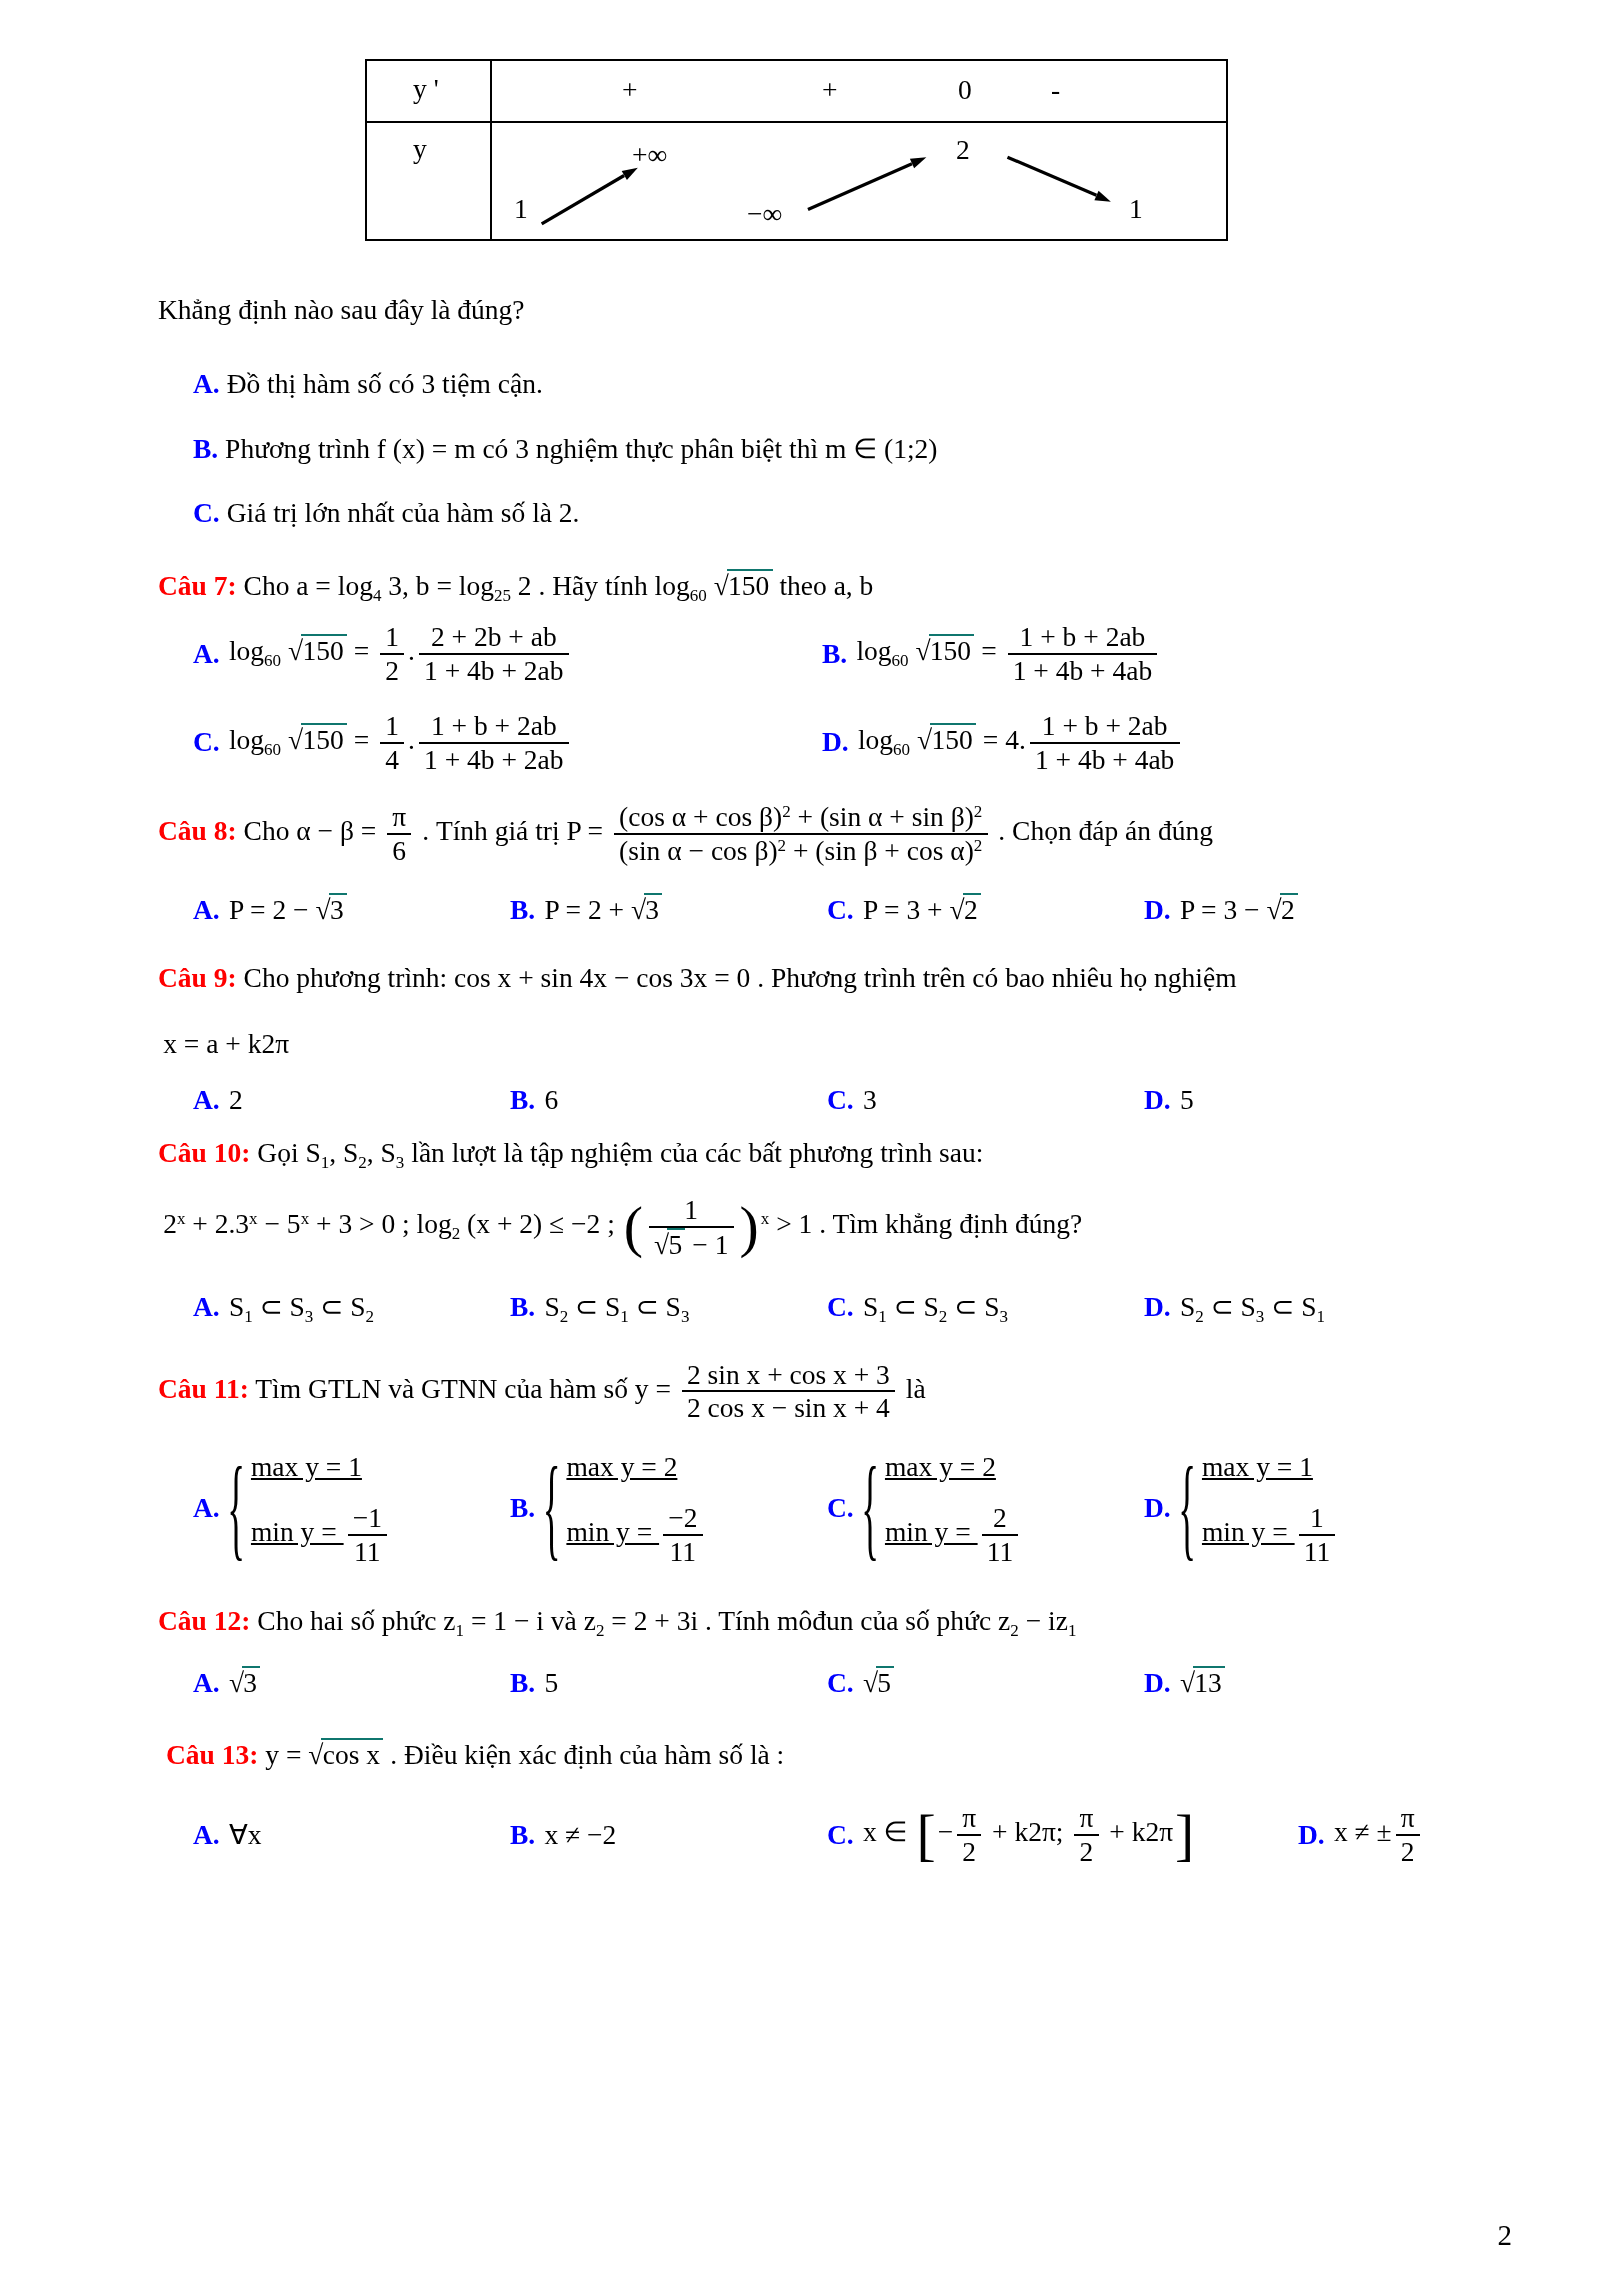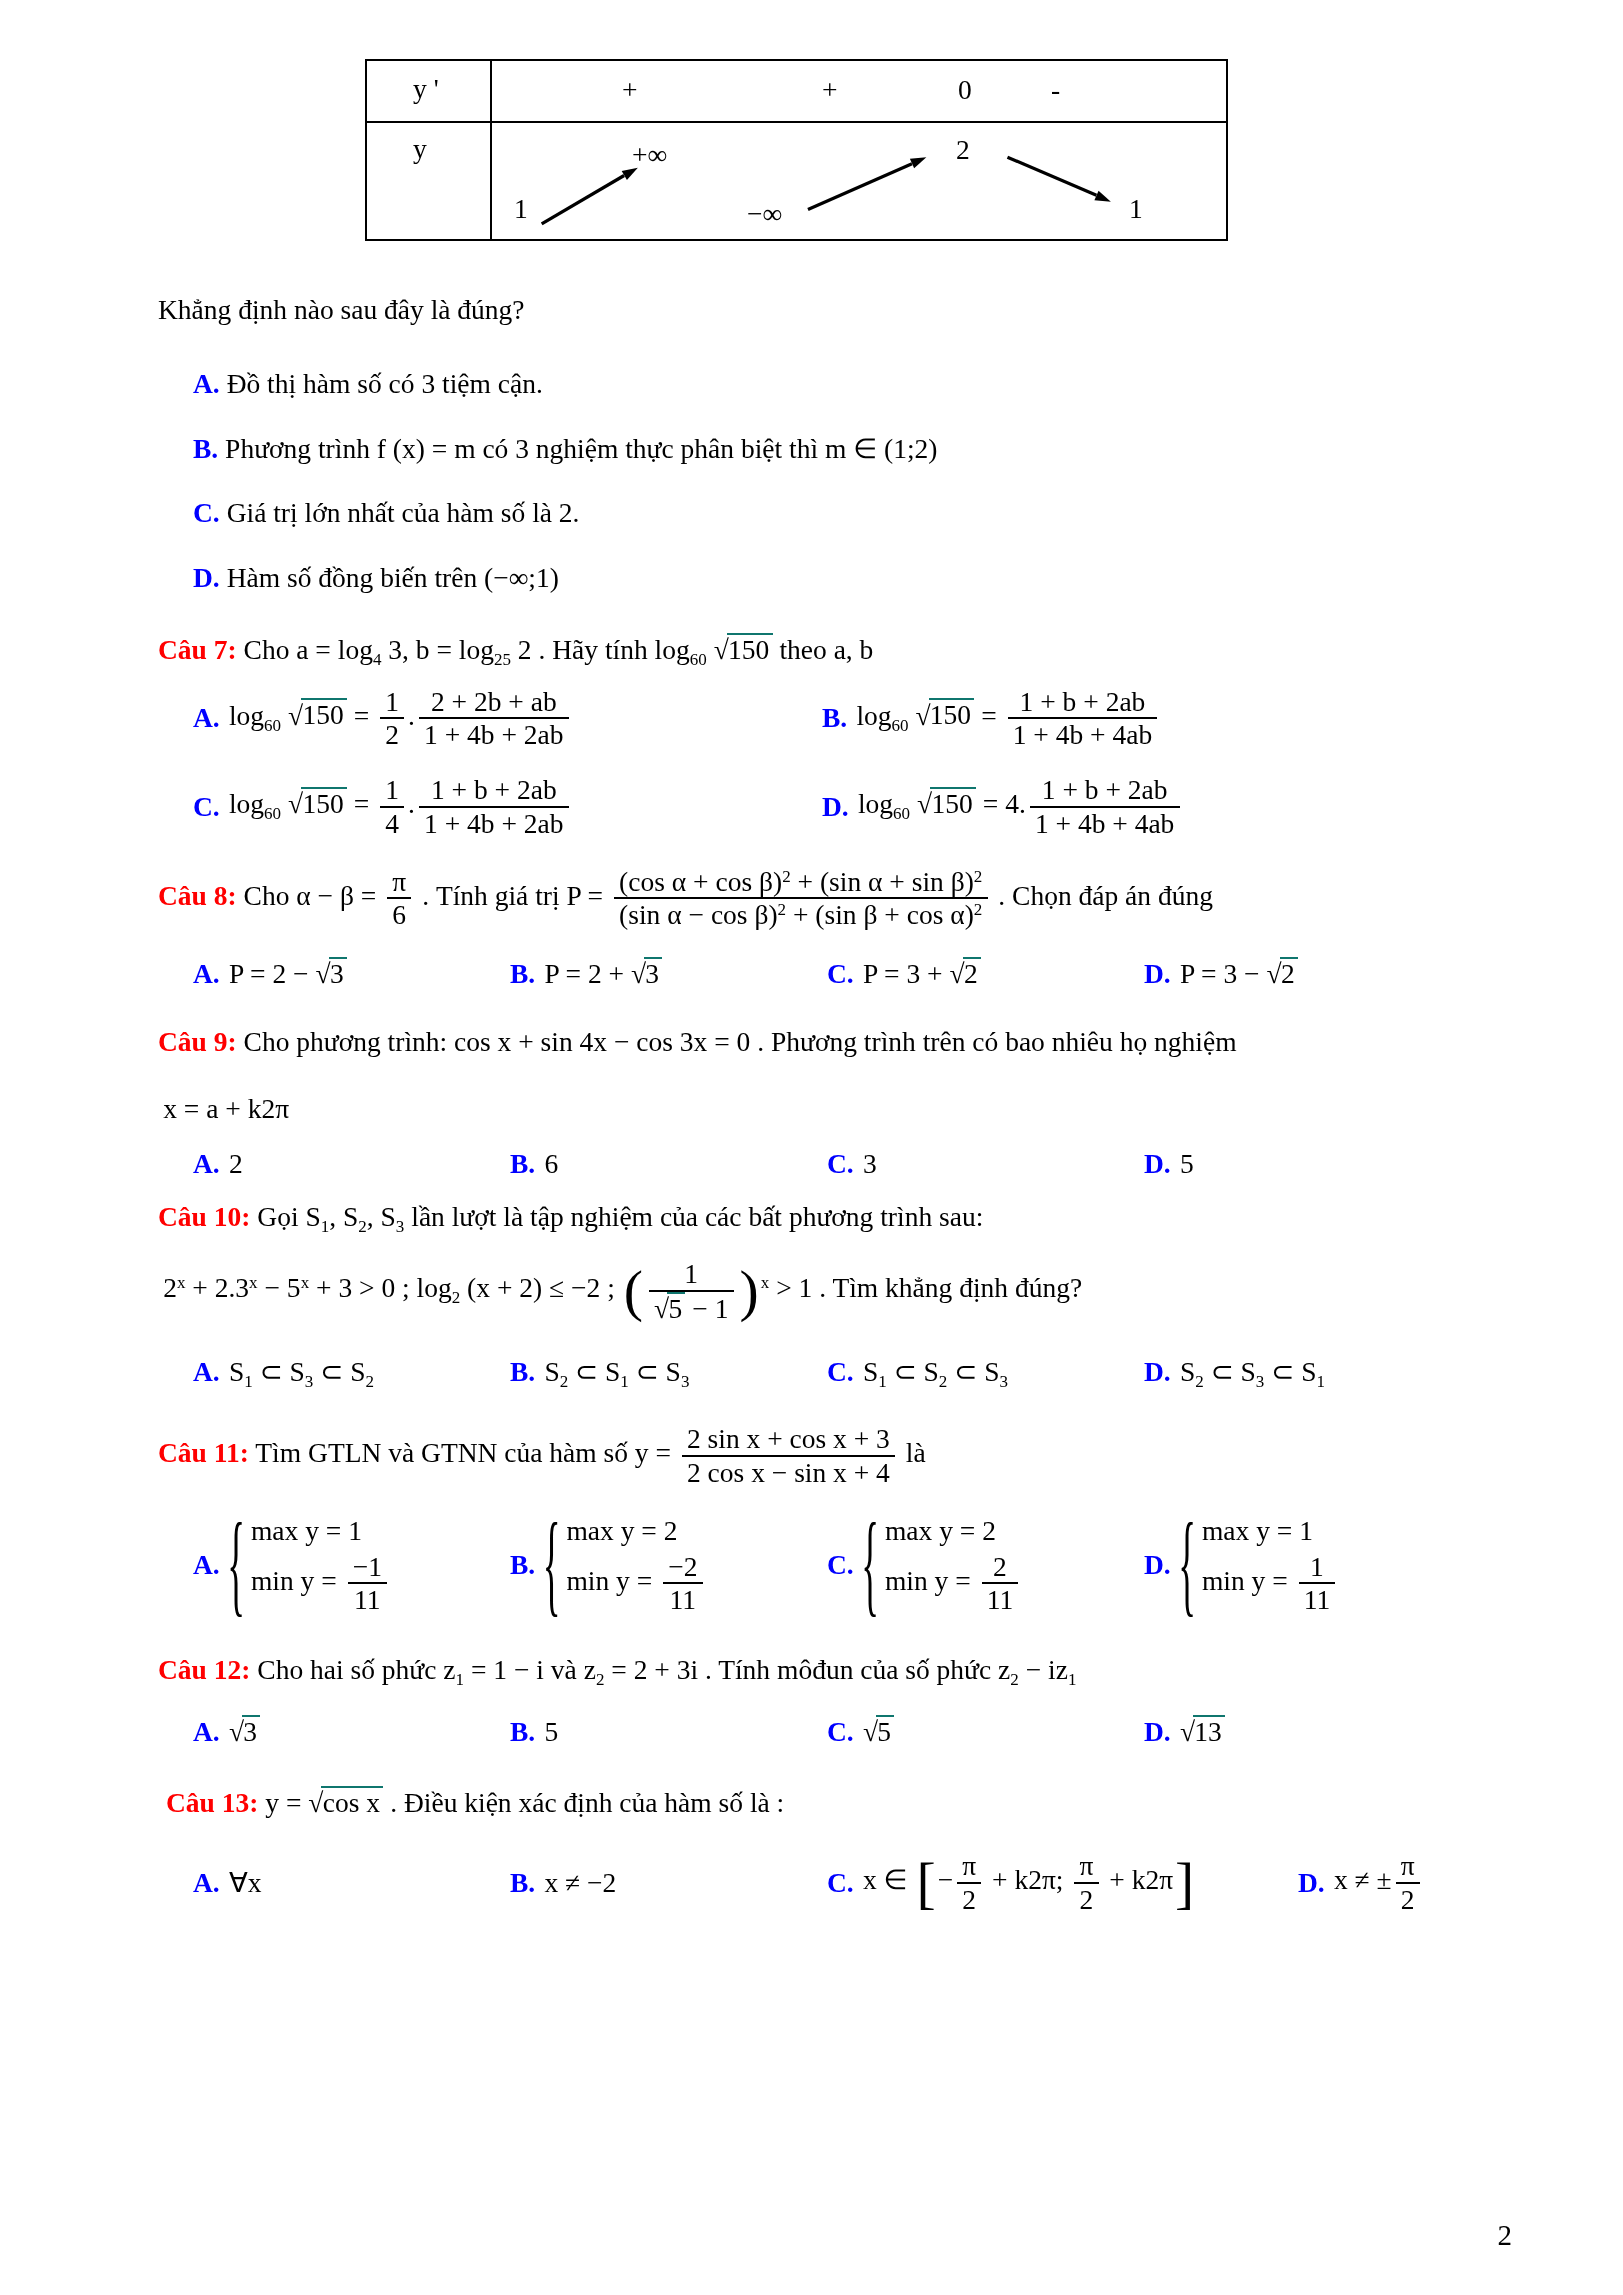--- a/index.html
+++ b/index.html
@@ -15,22 +15,22 @@
   .blue { color:#0000ff; font-weight:bold; }
 
   
   frac { display:inline-flex; flex-direction:column; vertical-align:middle; text-align:center; margin:0 3.9px; }
   frac > fn { display:block; padding:0 5.2px; line-height:1.15; }
   frac > fd { display:block; padding:0 5.2px; line-height:1.15; border-top:2px solid #000; }
   rad { display:inline-block; border-top:2px solid #0f766e; padding:0 3.3px 0 1.3px; line-height:1.1; margin-left:-2px; }
   sub { font-size:62%; vertical-align:-0.35em; line-height:0; }
   sup { font-size:62%; vertical-align:0.55em; line-height:0; }
   pl, pr { display:inline-block; font-size:2.1em; font-weight:400; vertical-align:middle; line-height:0; margin:0 2px; }
-  cas { display:inline-flex; flex-direction:column; gap:2px;
-        vertical-align:middle; position:relative; margin-left:22px; text-align:left; }
+  cas { display:inline-flex; flex-direction:column; gap:18px;
+        vertical-align:middle; position:relative; margin-left:22px; text-align:left;text-decoration:underline; }
   cas::before { content:"{"; position:absolute; left:-23.6px; top:50%;
                 transform:translateY(-50%) scale(1,3.1); font-size:1.35em; font-weight:400; }
   cl { display:block; }
 
   
   .vtable { position:relative; width:863px; height:182px; border:2px solid #000; margin-left:207px; margin-top:33px; }
   .vt-v { position:absolute; left:123px; top:0; width:2px; height:100%; background:#000; }
   .vt-h { position:absolute; left:0; top:60px; width:100%; height:2px; background:#000; }
   .vt-abs { position:absolute; white-space:nowrap; }
   .vt-arrows { position:absolute; left:0; top:0; }
@@ -87,24 +87,20 @@
     <span>Đồ thị hàm số có 3 tiệm cận.</span>
   </div>
   <div class="optline">
     <span class="blue letter">B.</span>
     <span>Phương trình f (x) = m có 3 nghiệm thực phân biệt thì m ∈ (1;2)</span>
   </div>
   <div class="optline">
     <span class="blue letter">C.</span>
     <span>Giá trị lớn nhất của hàm số là 2.</span>
   </div>
-  <div class="optline">
-    <span class="blue letter">D.</span>
-    <span>Hàm số đồng biến trên (−∞;1)</span>
-  </div>
 
   <div class="qhead" style="margin-top:38px;">
     <span class="red">Câu 7:</span>
     <span>Cho a = log<sub>4</sub> 3, b = log<sub>25</sub> 2 . Hãy tính log<sub>60</sub> √<rad>150</rad> theo a, b</span>
   </div>
   <div class="optrow" style="margin-top:18.3px;">
     <div class="opt w2">
       <span class="blue letter">A.</span>
       <span>log<sub>60</sub> √<rad>150</rad> = <frac>
             <fn>1</fn>

